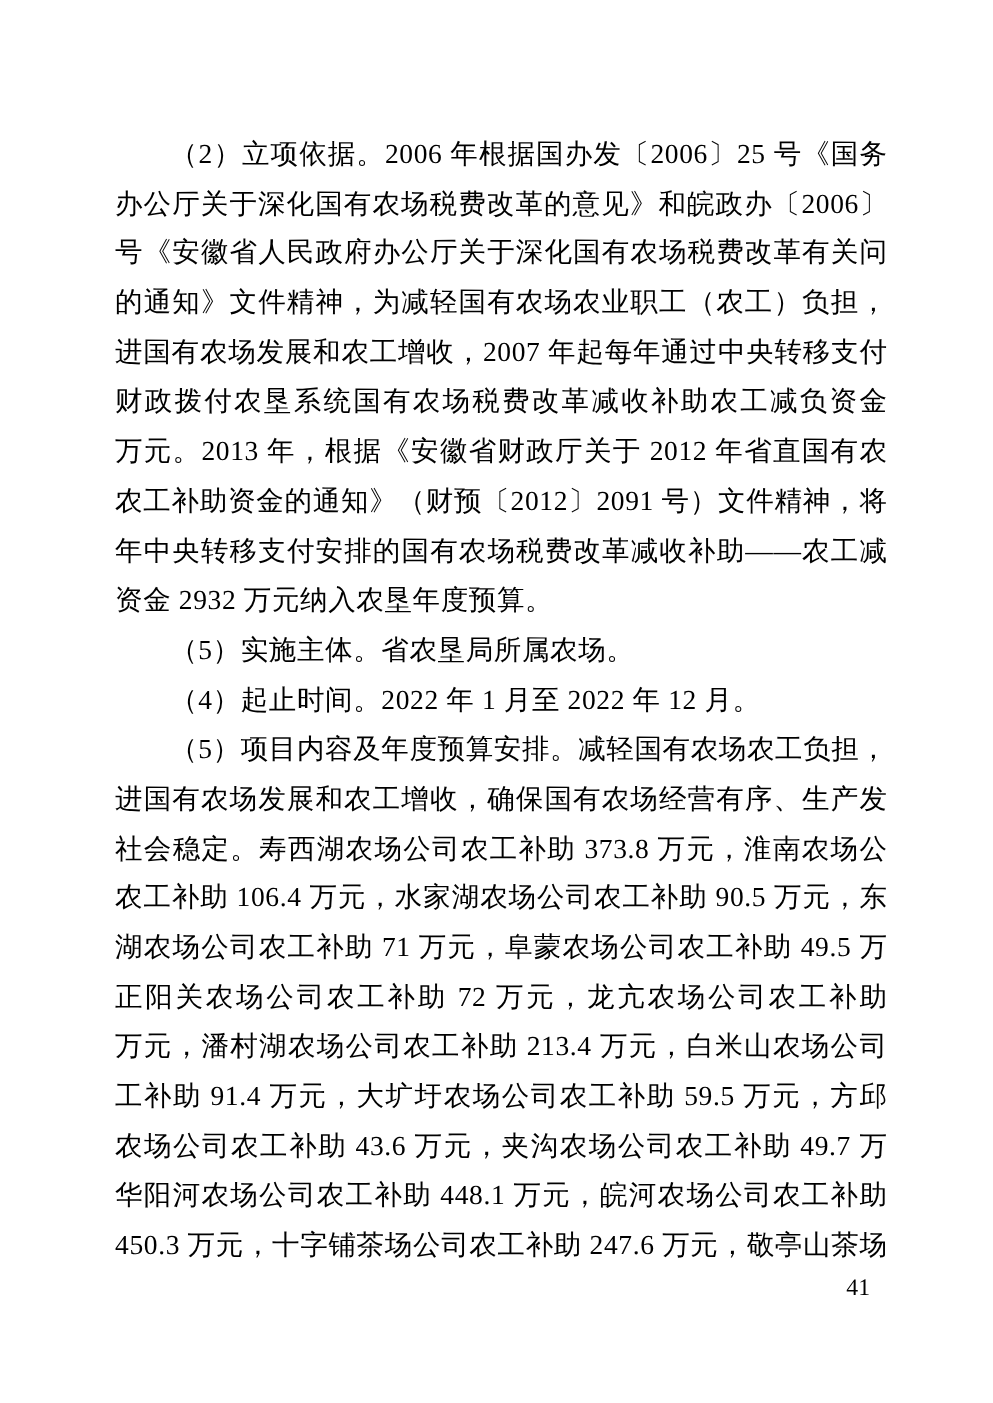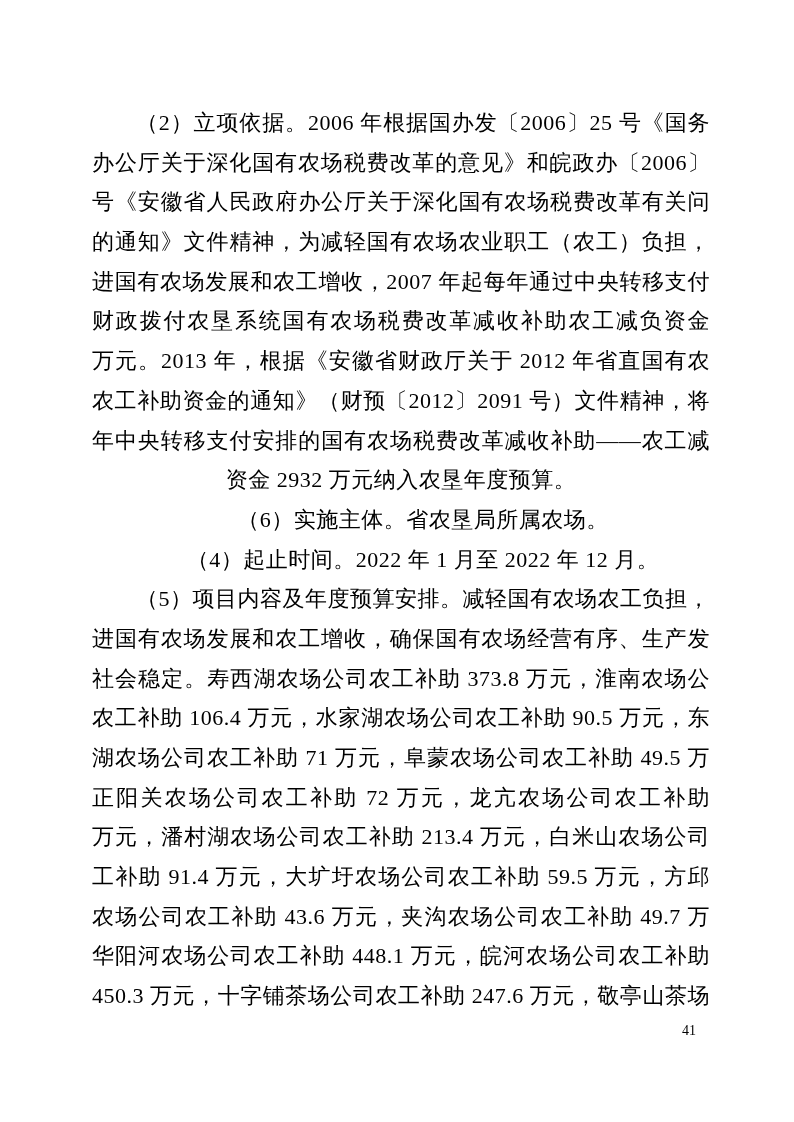--- a/index.html
+++ b/index.html
@@ -19,21 +19,21 @@
   .text-block {
     position: absolute;
     left: 92px;
     top: 103px;
     width: 618px;
     font-size: 22px;
   }
   .line {
     height: 39.7px;
     line-height: 39.7px;
-    text-align: center;
+    text-align: left;
     white-space: nowrap;
     letter-spacing: 0.5px;
   }
   .line.justify {
     white-space: normal;
     text-align: justify;
     text-align-last: justify;
     overflow: hidden;
   }
   .line.indent {
@@ -42,40 +42,40 @@
   .line.indent.justify {
     padding-left: 44px;
     width: 574px;
   }
   .page-number {
     position: absolute;
     left: 92px;
     top: 1022px;
     width: 604px;
     text-align: right;
-    font-size: 14px;
+    font-size: 19px;
     line-height: 18px;
   }
 </style>
 </head>
 <body>
 
 <div class="page">
   <div class="text-block">
       <div class="line indent justify">（2）立项依据。2006 年根据国办发〔2006〕25 号《国务院</div>
       <div class="line justify">办公厅关于深化国有农场税费改革的意见》和皖政办〔2006〕47</div>
       <div class="line justify">号《安徽省人民政府办公厅关于深化国有农场税费改革有关问题</div>
       <div class="line justify">的通知》文件精神，为减轻国有农场农业职工（农工）负担，促</div>
       <div class="line justify">进国有农场发展和农工增收，2007 年起每年通过中央转移支付省</div>
       <div class="line justify">财政拨付农垦系统国有农场税费改革减收补助农工减负资金 3207</div>
       <div class="line justify">万元。2013 年，根据《安徽省财政厅关于 2012 年省直国有农场</div>
       <div class="line justify">农工补助资金的通知》（财预〔2012〕2091 号）文件精神，将往</div>
       <div class="line justify">年中央转移支付安排的国有农场税费改革减收补助——农工减负</div>
       <div class="line">资金 2932 万元纳入农垦年度预算。</div>
-      <div class="line indent">（6）实施主体。省农垦局所属农场。</div>
+      <div class="line indent">（5）实施主体。省农垦局所属农场。</div>
       <div class="line indent">（4）起止时间。2022 年 1 月至 2022 年 12 月。</div>
       <div class="line indent justify">（5）项目内容及年度预算安排。减轻国有农场农工负担，促</div>
       <div class="line justify">进国有农场发展和农工增收，确保国有农场经营有序、生产发展、</div>
       <div class="line justify">社会稳定。寿西湖农场公司农工补助 373.8 万元，淮南农场公司</div>
       <div class="line justify">农工补助 106.4 万元，水家湖农场公司农工补助 90.5 万元，东风</div>
       <div class="line justify">湖农场公司农工补助 71 万元，阜蒙农场公司农工补助 49.5 万元，</div>
       <div class="line justify">正阳关农场公司农工补助 72 万元，龙亢农场公司农工补助 173.9</div>
       <div class="line justify">万元，潘村湖农场公司农工补助 213.4 万元，白米山农场公司农</div>
       <div class="line justify">工补助 91.4 万元，大圹圩农场公司农工补助 59.5 万元，方邱湖</div>
       <div class="line justify">农场公司农工补助 43.6 万元，夹沟农场公司农工补助 49.7 万元，</div>

